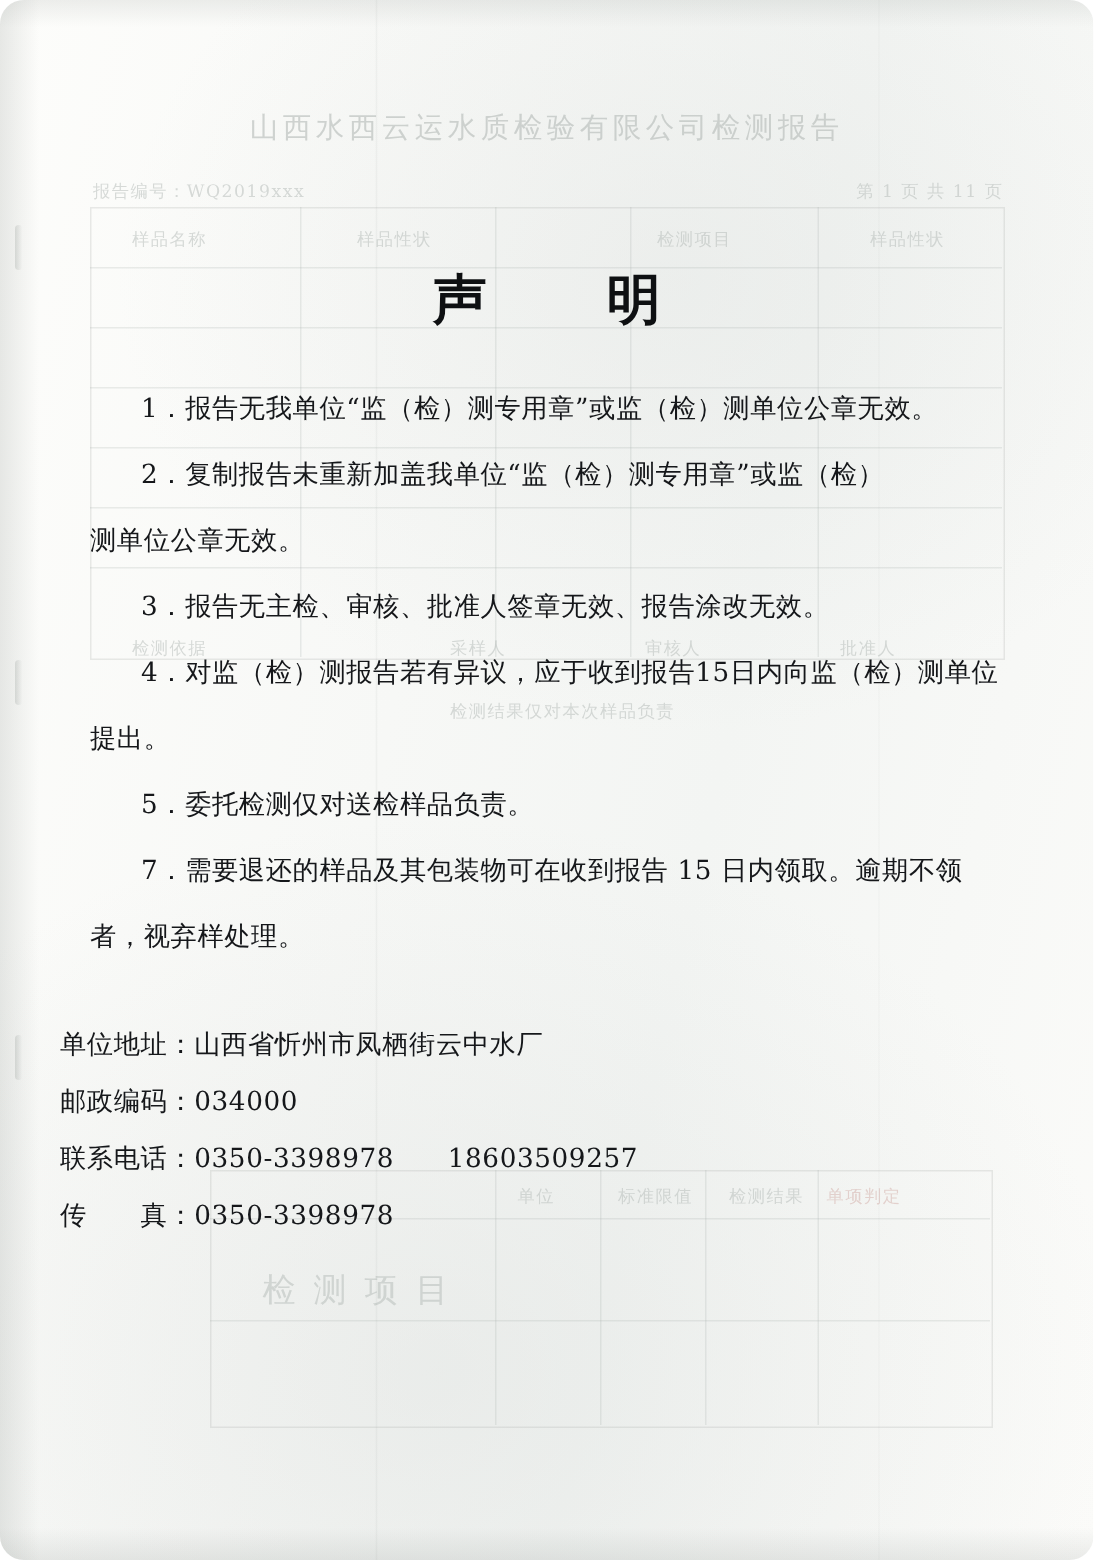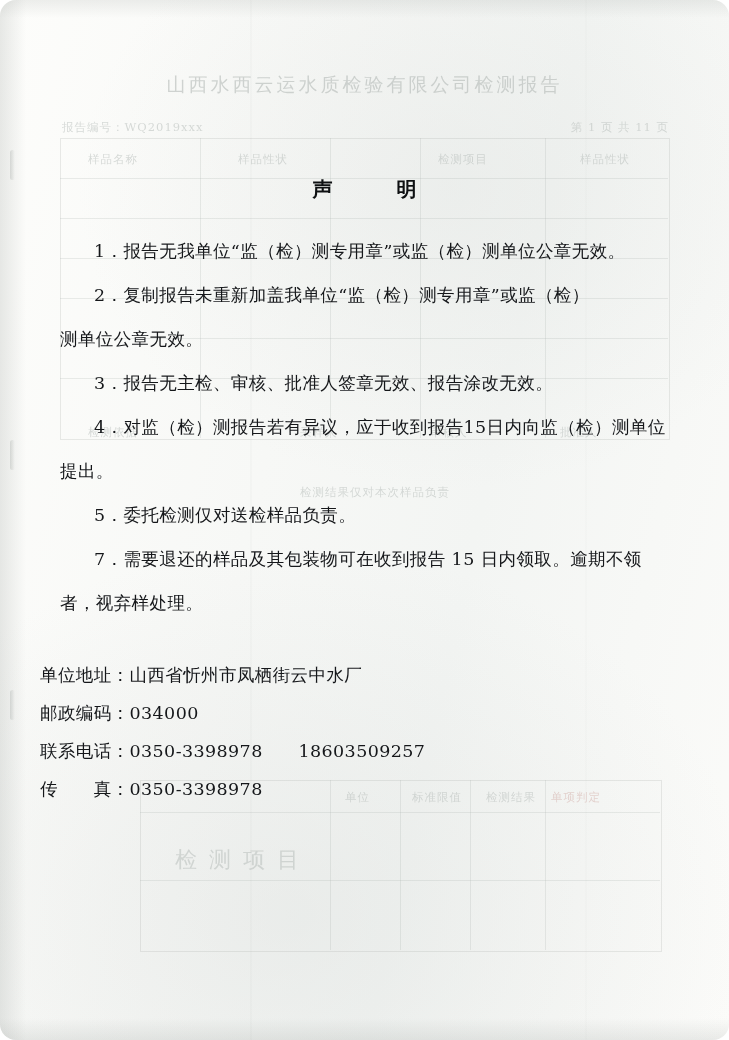--- a/index.html
+++ b/index.html
@@ -60,21 +60,21 @@
 
   
   .content {
     position: absolute;
     left: 0; right: 0;
     top: 0;
     color: #16181a;
   }
   .doc-title {
     text-align: center;
-    font-size: 20px;
+    font-size: 36px;
     font-weight: bold;
     letter-spacing: 22px;
     padding-left: 22px;
     margin-top: 176px;
     color: #0e1012;
   }
   .clauses {
     margin-top: 30px;
     padding: 0 62px 0 60px;
   }
@@ -156,21 +156,21 @@
 
   <div class="bleed bleed-sub" style="top:152px; left:88px;">样品名称</div>
   <div class="bleed bleed-sub" style="top:152px; left:238px;">样品性状</div>
   <div class="bleed bleed-sub" style="top:152px; left:438px;">检测项目</div>
   <div class="bleed bleed-sub" style="top:152px; left:580px;">样品性状</div>
 
   <div class="bleed bleed-sub" style="top:425px; left:88px;">检测依据</div>
   <div class="bleed bleed-sub" style="top:425px; left:300px;">采样人</div>
   <div class="bleed bleed-sub" style="top:425px; left:430px;">审核人</div>
   <div class="bleed bleed-sub" style="top:425px; left:560px;">批准人</div>
-  <div class="bleed bleed-sub" style="top:485px; left:300px;">检测结果仅对本次样品负责</div>
+  <div class="bleed bleed-sub" style="top:467px; left:300px;">检测结果仅对本次样品负责</div>
 
   <div class="bleed grid" style="top:780px; left:140px; width:520px; height:170px;"></div>
   <div class="bleed hline" style="top:812px; left:140px; width:520px;"></div>
   <div class="bleed hline" style="top:880px; left:140px; width:520px;"></div>
   <div class="bleed vline" style="top:780px; left:330px; height:170px;"></div>
   <div class="bleed vline" style="top:780px; left:400px; height:170px;"></div>
   <div class="bleed vline" style="top:780px; left:470px; height:170px;"></div>
   <div class="bleed vline" style="top:780px; left:545px; height:170px;"></div>
 
   <div class="bleed bleed-sub" style="top:790px; left:345px;">单位</div>

